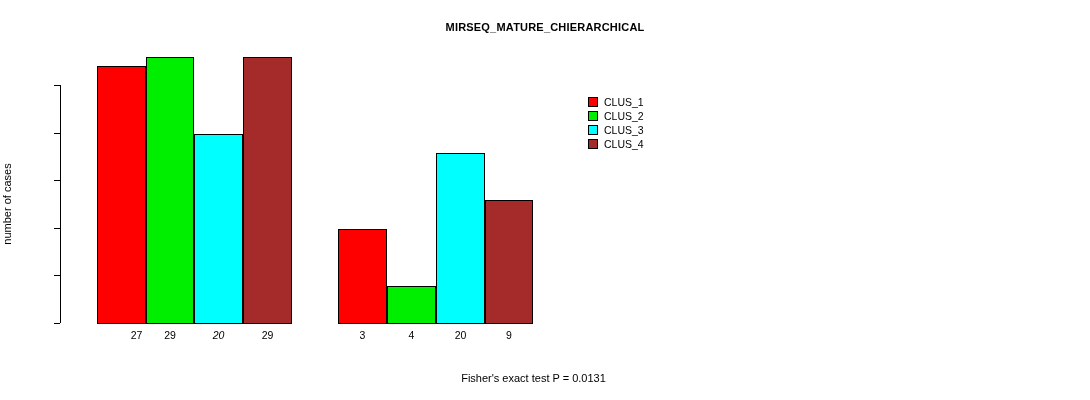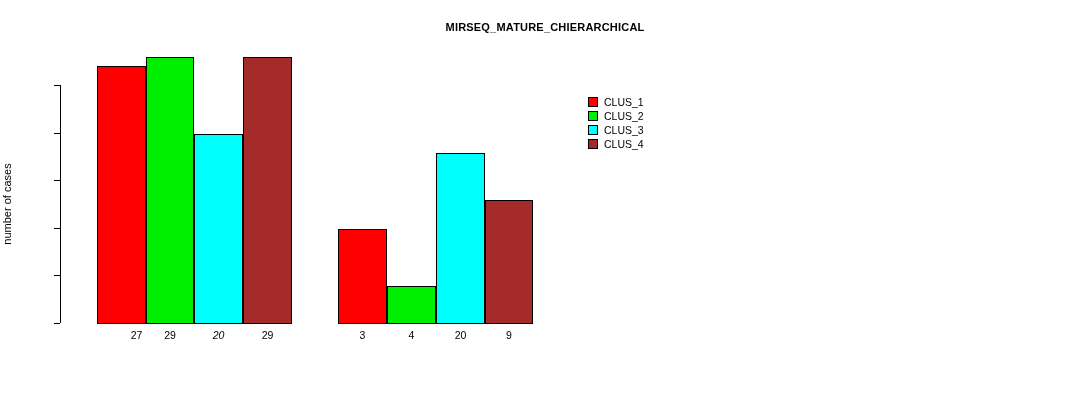--- a/index.html
+++ b/index.html
@@ -188,14 +188,17 @@
     <div class="legend-row">
       <span class="legend-swatch" style="background:#00FFFF;"></span>
       <span class="legend-label">CLUS_3</span>
     </div>
     <div class="legend-row">
       <span class="legend-swatch" style="background:#A52A2A;"></span>
       <span class="legend-label">CLUS_4</span>
     </div>
   </div>
 
+  <div class="footer-note">
+    <span class="footer-note-inner">Fisher's exact test P = 0.0131</span>
+  </div>
 
 </div>
 
 </body></html>

